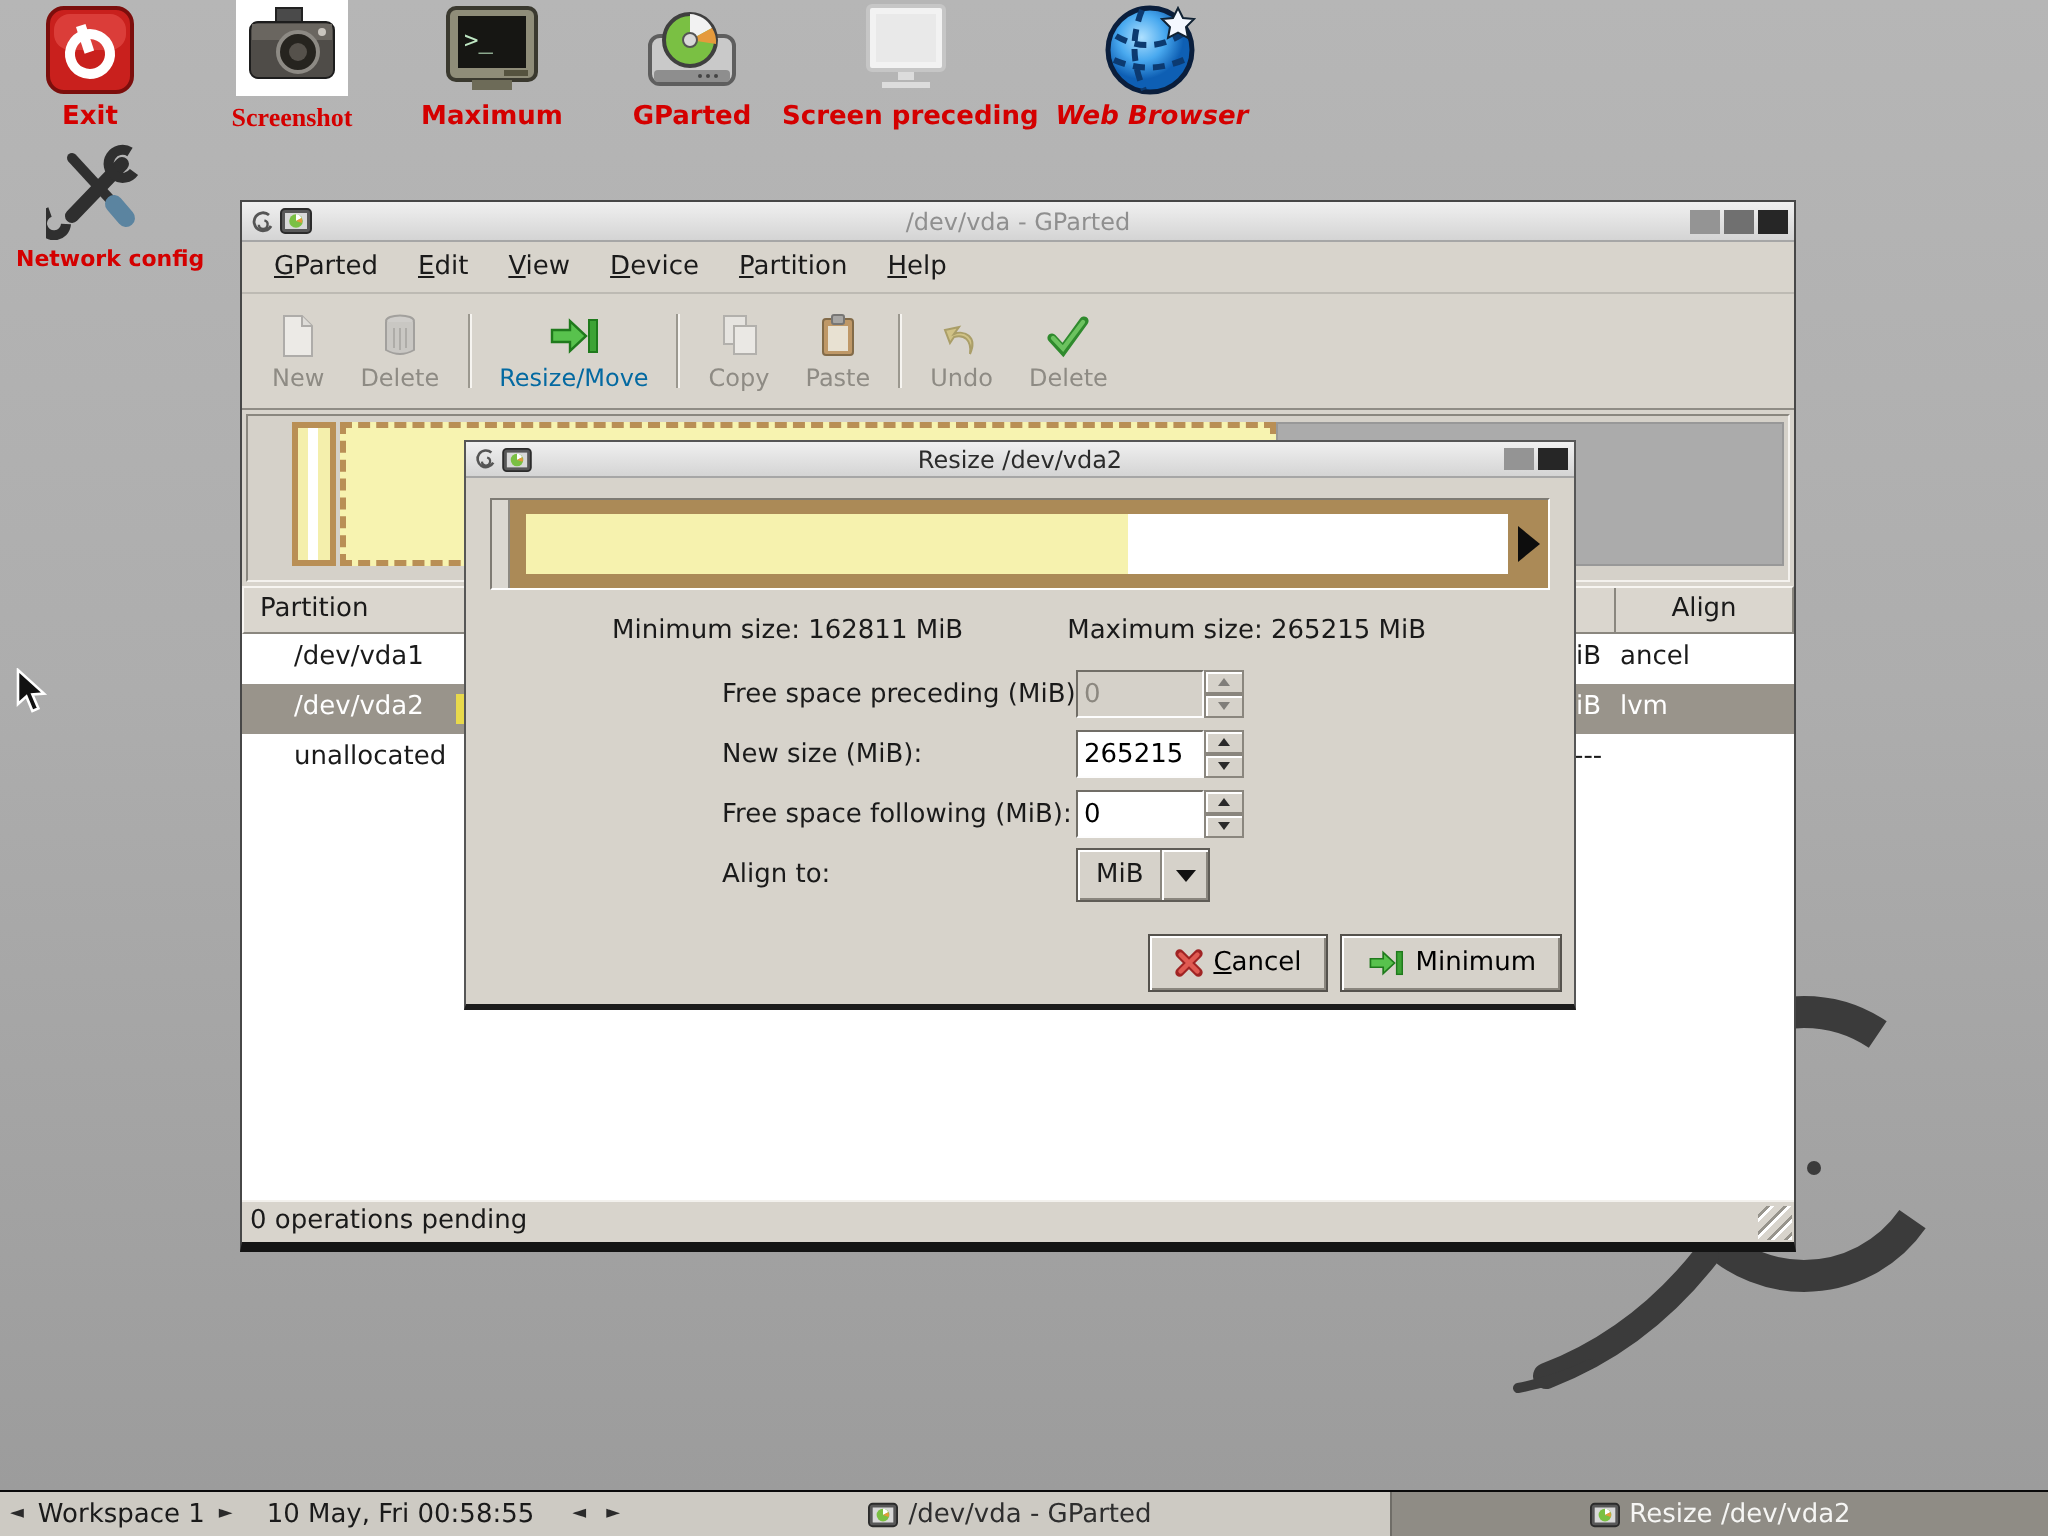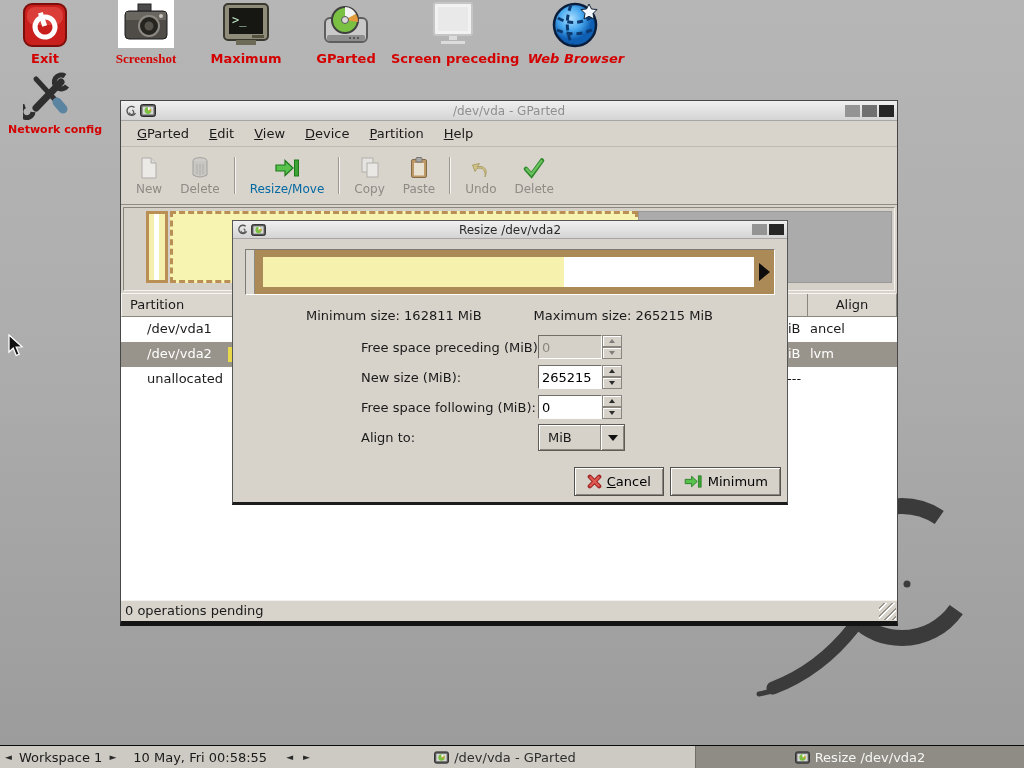--- a/index.html
+++ b/index.html
@@ -87,21 +87,21 @@
   .frow label { position:absolute; left:128px; top:7px; font-size:13px; }
   .entry { position:absolute; left:305px; top:2px; width:64px; height:24px;
     border:1px solid; border-color:#716e67 #fdfdfd #fdfdfd #716e67; background:#fff;
     font:13px "DejaVu Sans",sans-serif; padding:0 3px; }
   .entry:disabled { background:#d5d1c9; color:#8c8880; }
   .spin { position:absolute; left:369px; top:2px; width:20px; height:24px; display:flex; flex-direction:column; }
   .spin div { flex:1; background:#d6d2ca; border:1px solid #8a867e;
     display:flex; align-items:center; justify-content:center; box-shadow:inset 1px 1px 0 #fff; }
   .tri-up { width:0; height:0; border-left:3px solid transparent; border-right:3px solid transparent; border-bottom:4px solid #2a2a2a; }
   .tri-dn { width:0; height:0; border-left:3px solid transparent; border-right:3px solid transparent; border-top:4px solid #2a2a2a; }
-  .combo { position:absolute; left:305px; top:1px; width:87px; height:27px;
+  .combo { position:absolute; left:305px; top:1px; width:67px; height:27px;
     background:#d6d2ca; border:1px solid #5f5c56; box-shadow:inset 1px 1px 0 #fff, inset -1px -1px 0 #8a867e;
     display:flex; align-items:center; }
   .combo .ctext { padding-left:9px; font-size:13px; }
   .combo .csep { margin-left:auto; width:1px; align-self:stretch; background:#8a867e; box-shadow:1px 0 0 #fff; }
   .combo .carrow { width:23px; display:flex; align-items:center; justify-content:center; }
   .dlg-buttons { position:absolute; right:6px; bottom:6px; display:flex; gap:6px; }
   .dlg-btn { height:29px; background:#d6d2ca; border:1px solid #55524d;
     box-shadow:inset 1px 1px 0 #fff, inset -1px -1px 0 #8a867e;
     display:flex; align-items:center; justify-content:center; gap:5px;
     font:13px "DejaVu Sans",sans-serif; padding:0 12px; }

